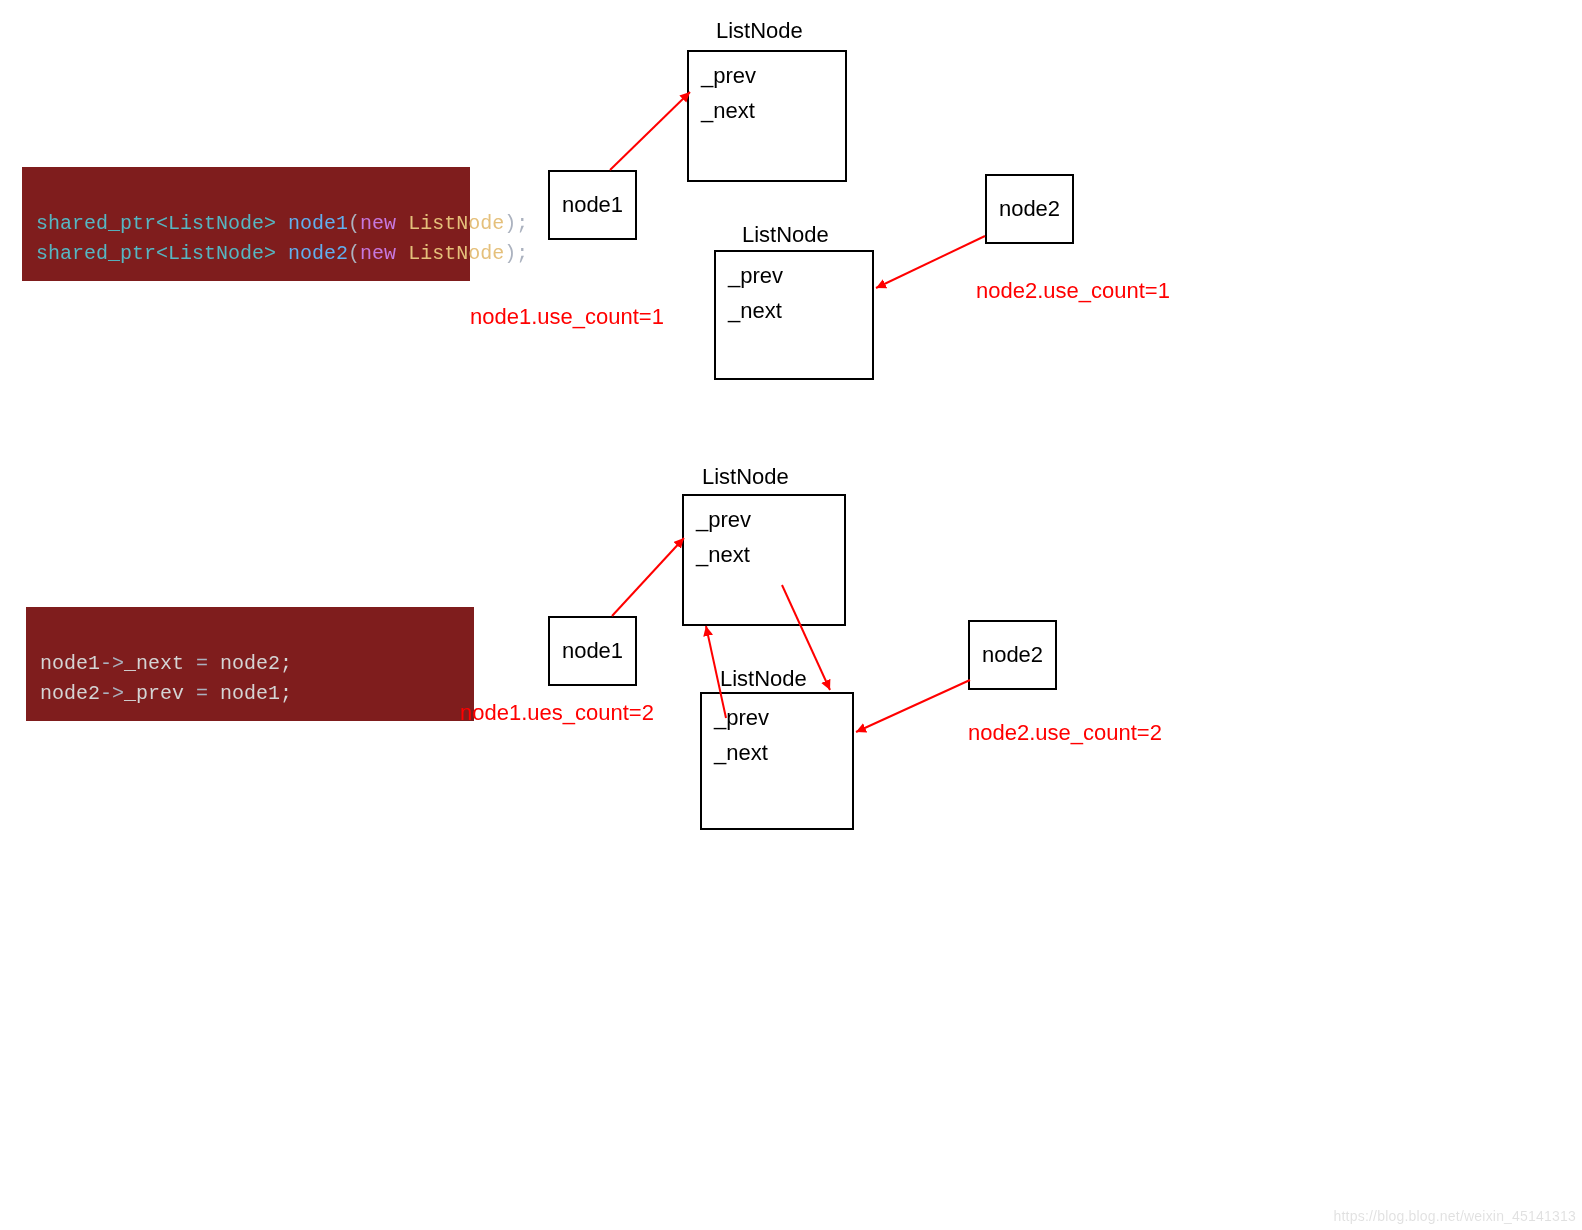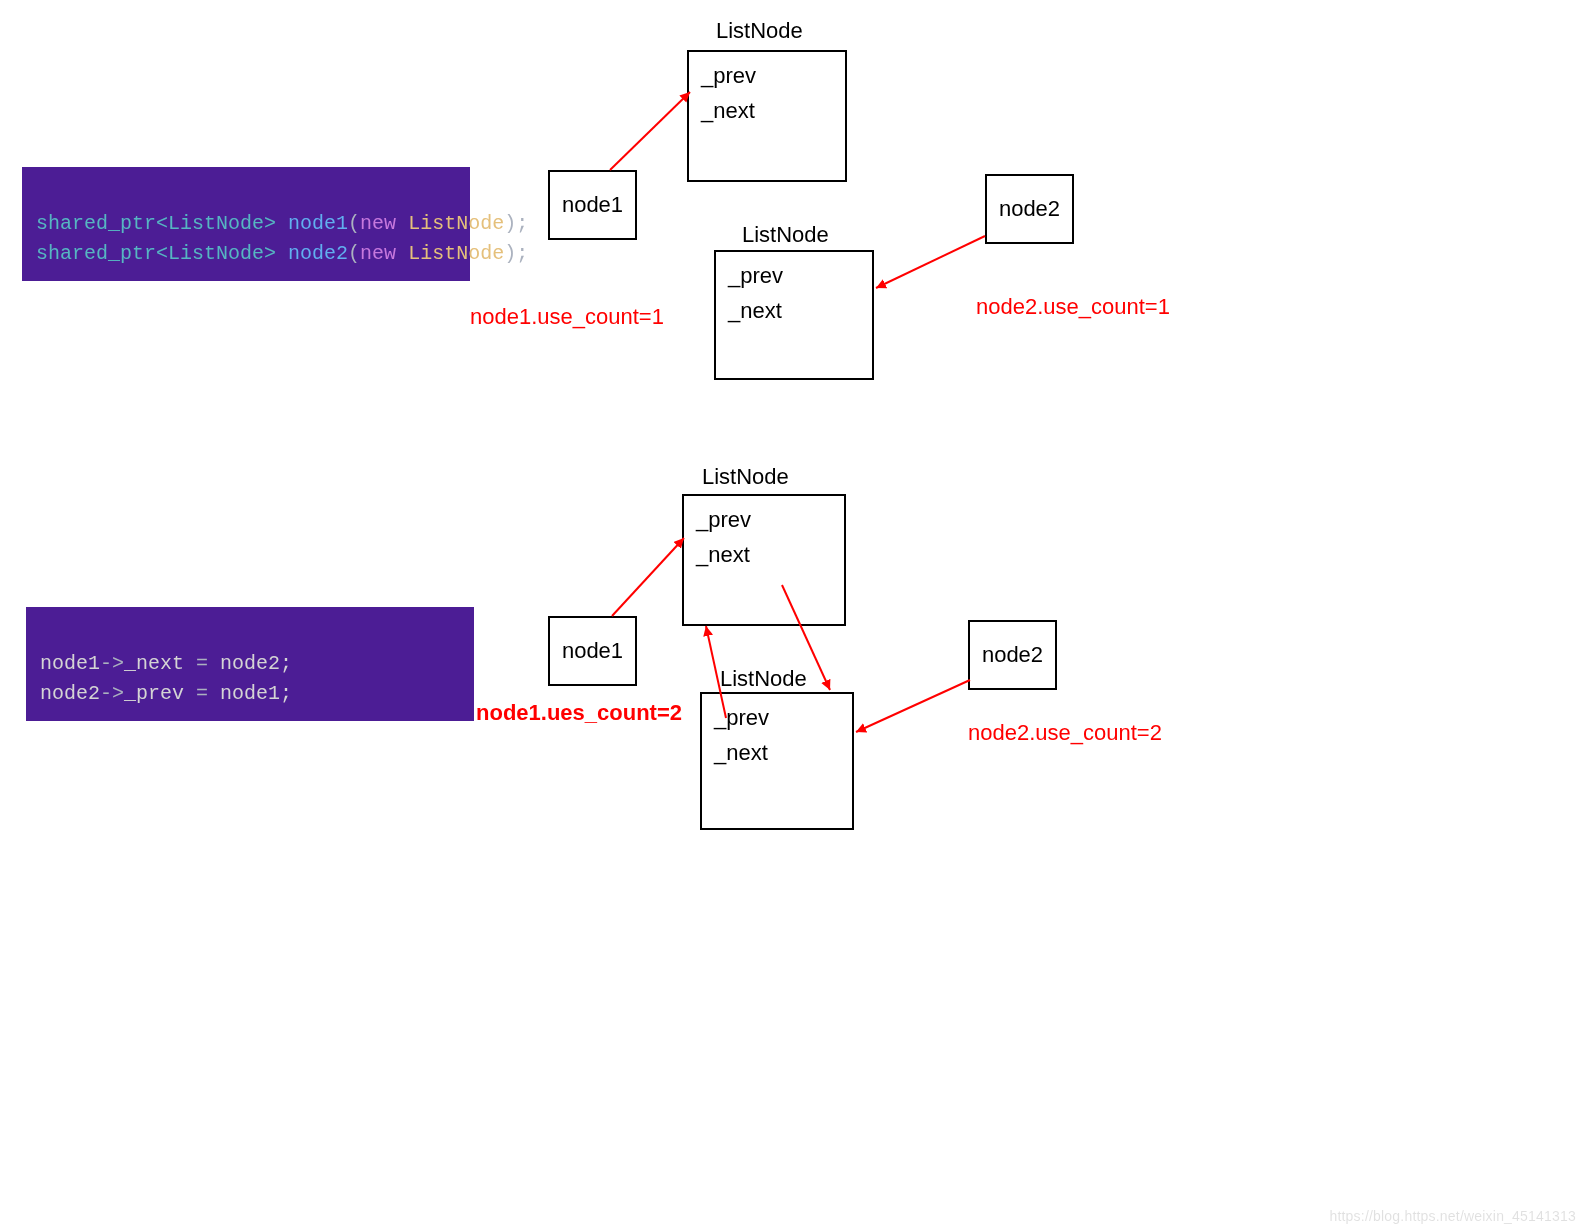--- a/index.html
+++ b/index.html
@@ -6,21 +6,21 @@
     margin: 0;
     padding: 0;
     width: 1582px;
     height: 1230px;
     background: #ffffff;
     font-family: Arial, sans-serif;
     position: relative;
   }
   .code-block {
     position: absolute;
-    background: #4c1d95;
+    background: #7f1d1d;
     color: #abb2bf;
     font-family: "Courier New", monospace;
     font-size: 20px;
     padding: 12px 14px;
     line-height: 1.5;
     white-space: pre;
   }
   .code-type { color: #56b6c2; }
   .code-keyword { color: #c678dd; }
   .code-var { color: #61afef; }
@@ -99,40 +99,40 @@
   <div class="inner">
     <div>_prev</div>
     <div>_next</div>
   </div>
 </div>
 
 <div class="box center" style="left:985px; top:174px; width:85px; height:66px;">
   <span>node2</span>
 </div>
 
-<div class="label-red" style="left:976px; top:278px;margin-top:16px;">node2.use_count=1</div>
+<div class="label-red" style="left:976px; top:278px;">node2.use_count=1</div>
 
 <div class="code-block" style="left:26px; top:607px; width:420px;">
 <span class="code-plain">node1</span><span class="code-paren">-&gt;</span><span class="code-plain">_next</span><span class="code-paren"> = </span><span class="code-plain">node2;</span>
 <span class="code-plain">node2</span><span class="code-paren">-&gt;</span><span class="code-plain">_prev</span><span class="code-paren"> = </span><span class="code-plain">node1;</span>
 </div>
 
 <div class="label-title" style="left:702px; top:464px;">ListNode</div>
 <div class="box" style="left:682px; top:494px; width:160px; height:128px;">
   <div class="inner">
     <div>_prev</div>
     <div>_next</div>
   </div>
 </div>
 
 <div class="box center" style="left:548px; top:616px; width:85px; height:66px;">
   <span>node1</span>
 </div>
 
-<div class="label-red" style="left:476px; top:700px;font-weight:bold;">node1.ues_count=2</div>
+<div class="label-red" style="left:460px; top:700px;">node1.ues_count=2</div>
 
 <div class="label-title" style="left:720px; top:666px;">ListNode</div>
 <div class="box" style="left:700px; top:692px; width:150px; height:134px;">
   <div class="inner">
     <div>_prev</div>
     <div>_next</div>
   </div>
 </div>
 
 <div class="box center" style="left:968px; top:620px; width:85px; height:66px;">
@@ -154,13 +154,13 @@
 
   <line x1="612" y1="616" x2="684" y2="538" stroke="#ff0000" stroke-width="2" marker-end="url(#arrowRed)"></line>
 
   <line x1="970" y1="680" x2="856" y2="732" stroke="#ff0000" stroke-width="2" marker-end="url(#arrowRed)"></line>
 
   <line x1="782" y1="585" x2="830" y2="690" stroke="#ff0000" stroke-width="2" marker-end="url(#arrowRed)"></line>
 
   <line x1="726" y1="718" x2="706" y2="626" stroke="#ff0000" stroke-width="2" marker-end="url(#arrowRed)"></line>
 </svg>
 
-<div class="watermark">https://blog.https.net/weixin_45141313</div>
+<div class="watermark">https://blog.blog.net/weixin_45141313</div>
 
 </body></html>

